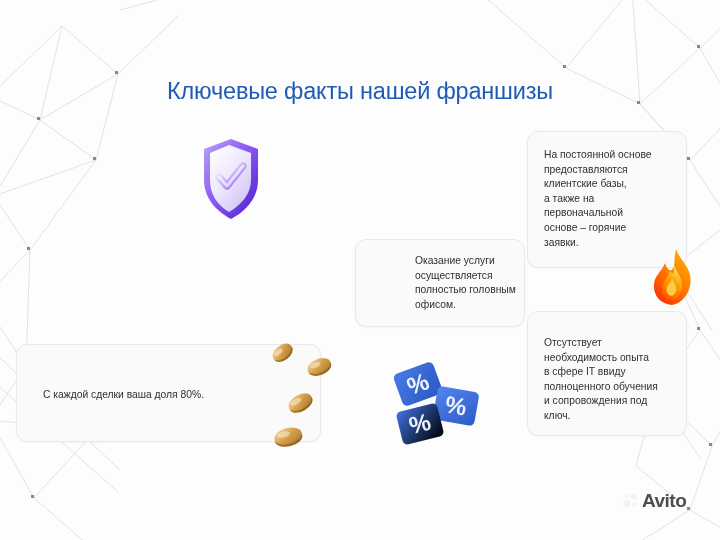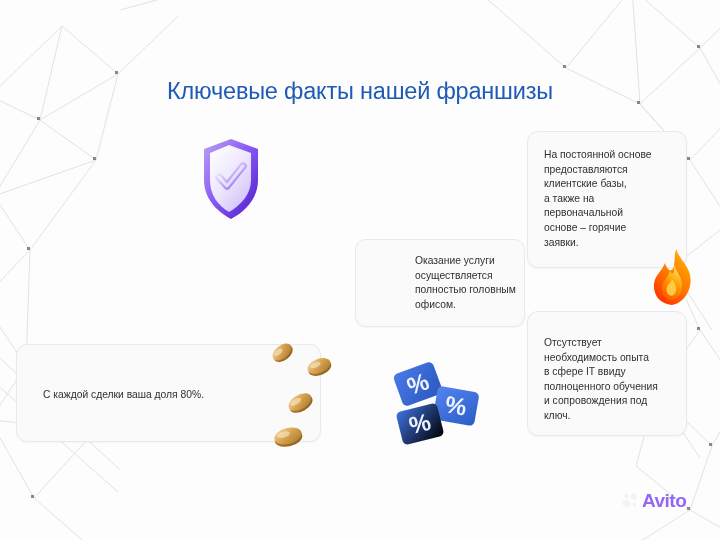--- a/index.html
+++ b/index.html
@@ -72,21 +72,21 @@
 
   
   #watermark{
     position:absolute; left:622px; top:492px;
     display:flex; align-items:center; gap:3px;
     opacity:.92;
   }
   #watermark .wm-logo{ width:17px; height:17px; display:block; }
   #watermark .wm-text{
     font-size:19px; font-weight:bold; letter-spacing:-.5px;
-    color:#8b5cf6; line-height:17px;
+    color:#404040; line-height:17px;
   }
 </style>
 </head>
 <body>
 
 <div id="stage" style="background: rgb(253, 253, 254);">
 
   <svg id="bg-net" viewBox="0 0 720 540" preserveAspectRatio="none" aria-hidden="true">
     <g stroke="#d8d9de" stroke-width="0.9" fill="none" opacity="0.85">
 

